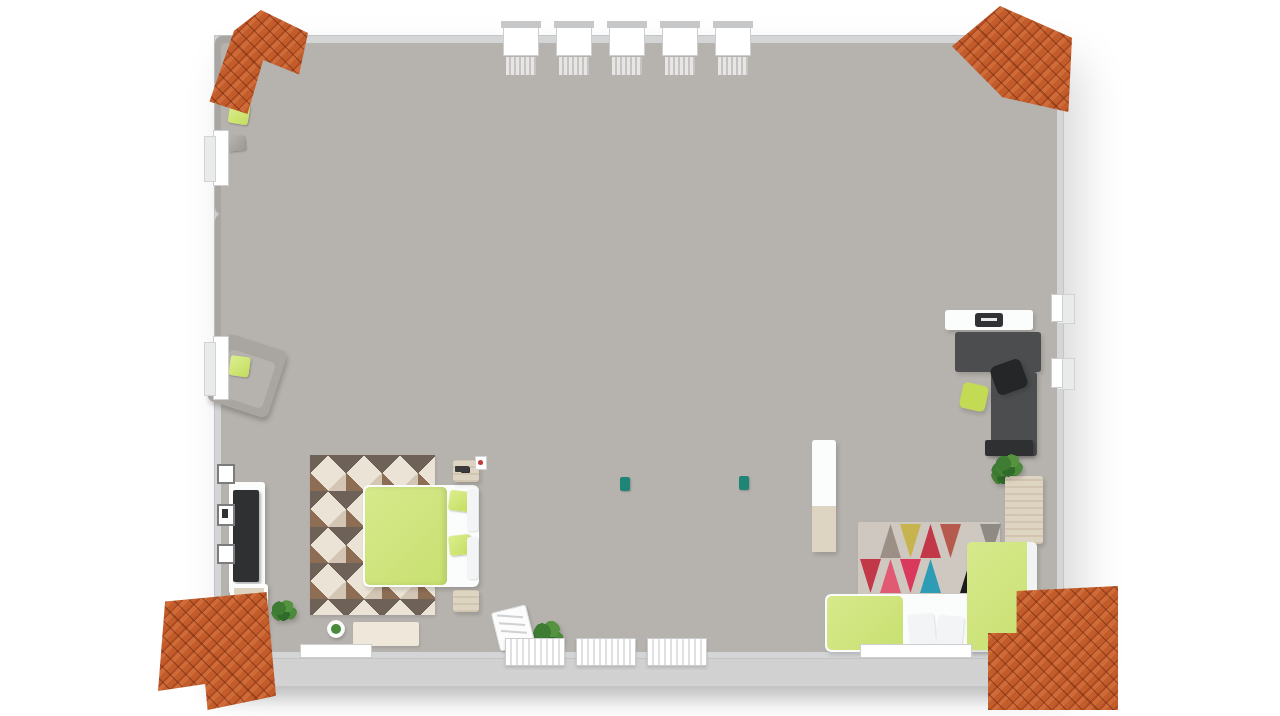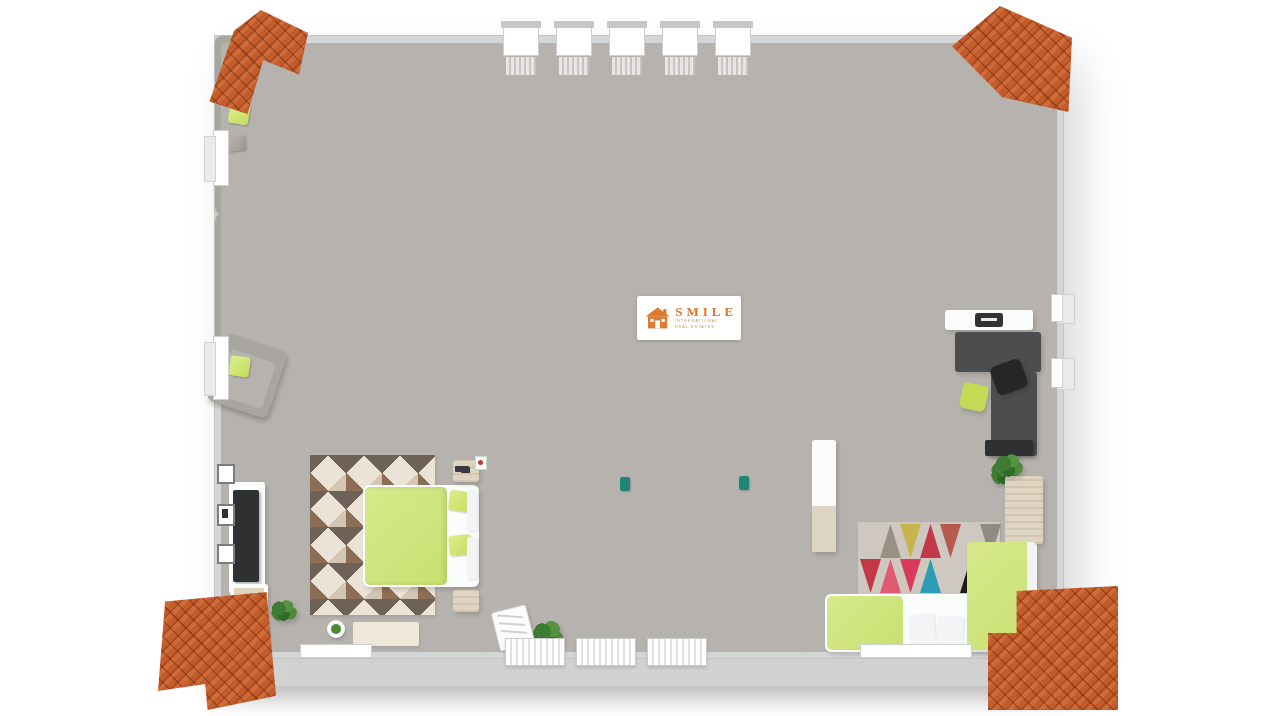--- a/index.html
+++ b/index.html
@@ -366,28 +366,13 @@
     <div class="sill" style="left:-11px;top:100px;width:10px;height:44px;"></div>
     <div class="win" style="left:-2px;top:300px;width:16px;height:64px;"></div>
     <div class="sill" style="left:-11px;top:306px;width:10px;height:52px;"></div>
   </div>
 
   <div class="roof" style="left:196px;top:10px;width:112px;height:104px;clip-path:polygon(12% 88%, 34% 20%, 58% 0, 100% 22%, 92% 62%, 60% 48%, 46% 100%);"></div>
   <div class="roof" style="left:952px;top:6px;width:120px;height:106px;clip-path:polygon(0 38%, 40% 0, 100% 30%, 97% 100%, 42% 86%);"></div>
   <div class="roof" style="left:158px;top:592px;width:118px;height:118px;clip-path:polygon(6% 8%, 92% 0, 100% 88%, 42% 100%, 40% 78%, 0 84%);"></div>
   <div class="roof" style="left:988px;top:586px;width:130px;height:124px;clip-path:polygon(22% 4%, 100% 0, 100% 100%, 0 100%, 0 38%, 22% 38%);"></div>
 
-  <div class="logo-card">
-    <svg width="30" height="28" viewBox="0 0 34 30" style="margin-left:7px;">
-      <rect x="24" y="4" width="4" height="7" fill="#dd7a30"></rect>
-      <polygon points="2,13 17,2 32,13" fill="#dd7a30"></polygon>
-      <rect x="5" y="13" width="24" height="15" fill="#dd7a30"></rect>
-      <rect x="14" y="18" width="6" height="10" fill="#ffffff"></rect>
-      <rect x="8" y="16" width="4" height="4" fill="#ffffff"></rect>
-      <rect x="22" y="16" width="4" height="4" fill="#ffffff"></rect>
-    </svg>
-    <div class="logo-text">
-      <div class="logo-brand">SMILE</div>
-      <div class="logo-sub">INTERNATIONAL</div>
-      <div class="logo-sub">REAL ESTATES</div>
-    </div>
-  </div>
 </div>
 
 </body></html>

